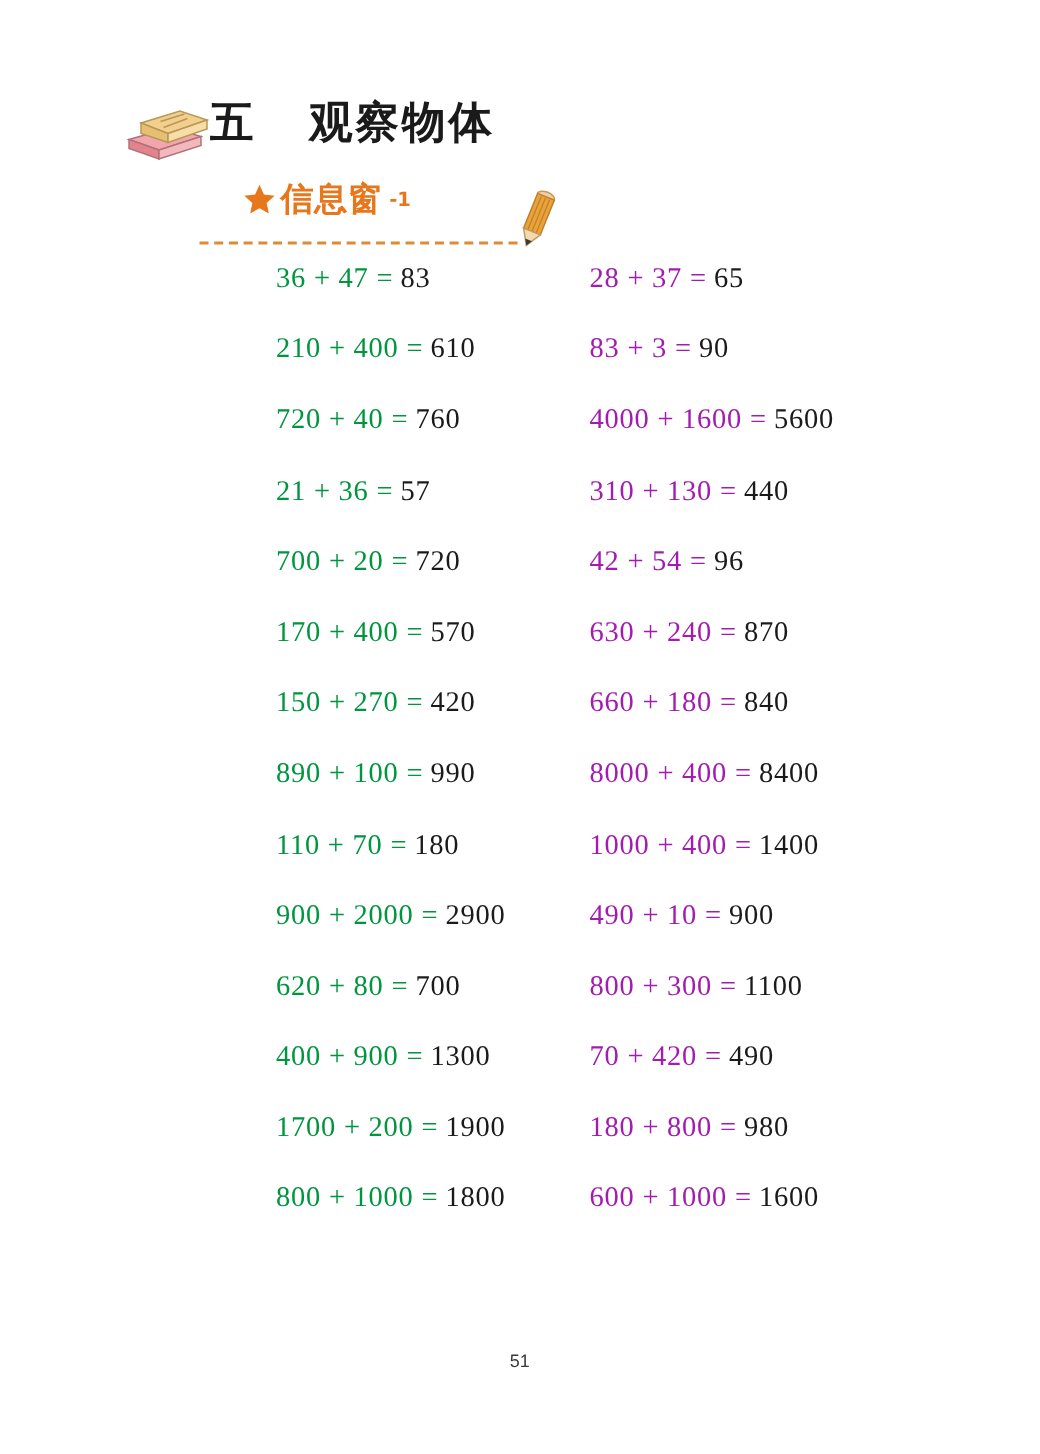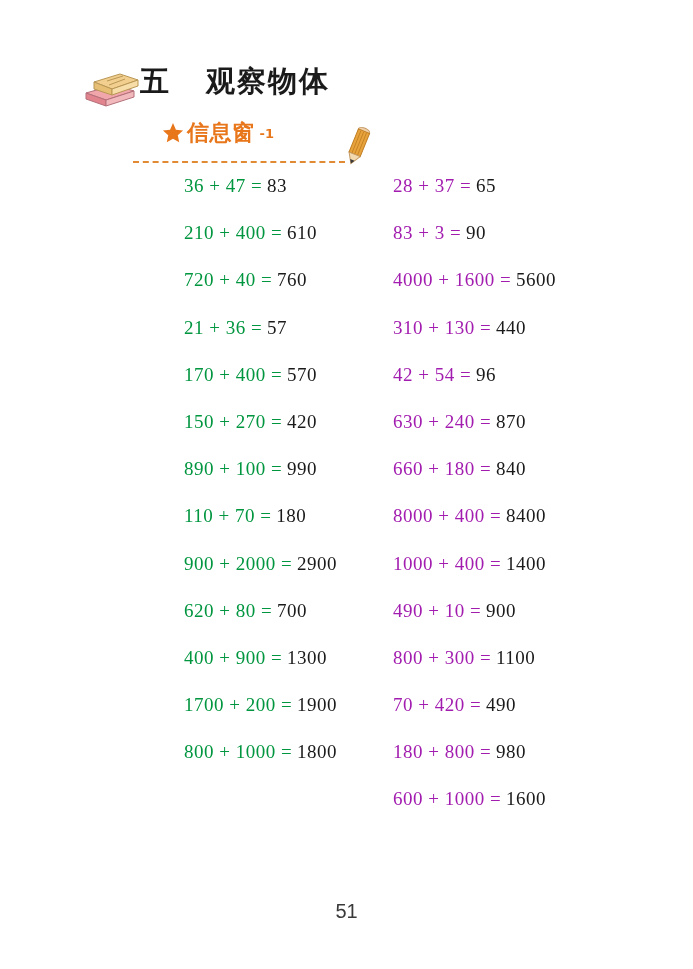--- a/index.html
+++ b/index.html
@@ -132,21 +132,21 @@
   }
 
   
   #page-number {
     position: absolute;
     left: 0;
     top: 900px;
     width: 693px;
     text-align: center;
     font-family: "Liberation Sans", sans-serif;
-    font-size: 20px;
+    font-size: 12px;
     color: #3a3a3a;
   }
 </style>
 </head>
 <body>
 
 <div id="chapter-header">
 
   <svg id="books-icon" viewBox="0 0 60 34">
 
@@ -193,20 +193,21 @@
   <span id="section-label-text">信息窗</span>
   <span id="section-label-index">-1</span>
 </div>
 
 <div id="exercise-area">
   <div class="exercise-column" id="column-left">
     <div class="exercise-row"><span class="expr expr-green">36 + 47 =</span> <span class="answer">83</span></div>
     <div class="exercise-row"><span class="expr expr-green">210 + 400 =</span> <span class="answer">610</span></div>
     <div class="exercise-row"><span class="expr expr-green">720 + 40 =</span> <span class="answer">760</span></div>
     <div class="exercise-row"><span class="expr expr-green">21 + 36 =</span> <span class="answer">57</span></div>
+    <div class="exercise-row"><span class="expr expr-green">700 + 20 =</span> <span class="answer">720</span></div>
     <div class="exercise-row"><span class="expr expr-green">170 + 400 =</span> <span class="answer">570</span></div>
     <div class="exercise-row"><span class="expr expr-green">150 + 270 =</span> <span class="answer">420</span></div>
     <div class="exercise-row"><span class="expr expr-green">890 + 100 =</span> <span class="answer">990</span></div>
     <div class="exercise-row"><span class="expr expr-green">110 + 70 =</span> <span class="answer">180</span></div>
     <div class="exercise-row"><span class="expr expr-green">900 + 2000 =</span> <span class="answer">2900</span></div>
     <div class="exercise-row"><span class="expr expr-green">620 + 80 =</span> <span class="answer">700</span></div>
     <div class="exercise-row"><span class="expr expr-green">400 + 900 =</span> <span class="answer">1300</span></div>
     <div class="exercise-row"><span class="expr expr-green">1700 + 200 =</span> <span class="answer">1900</span></div>
     <div class="exercise-row"><span class="expr expr-green">800 + 1000 =</span> <span class="answer">1800</span></div>
   </div>

